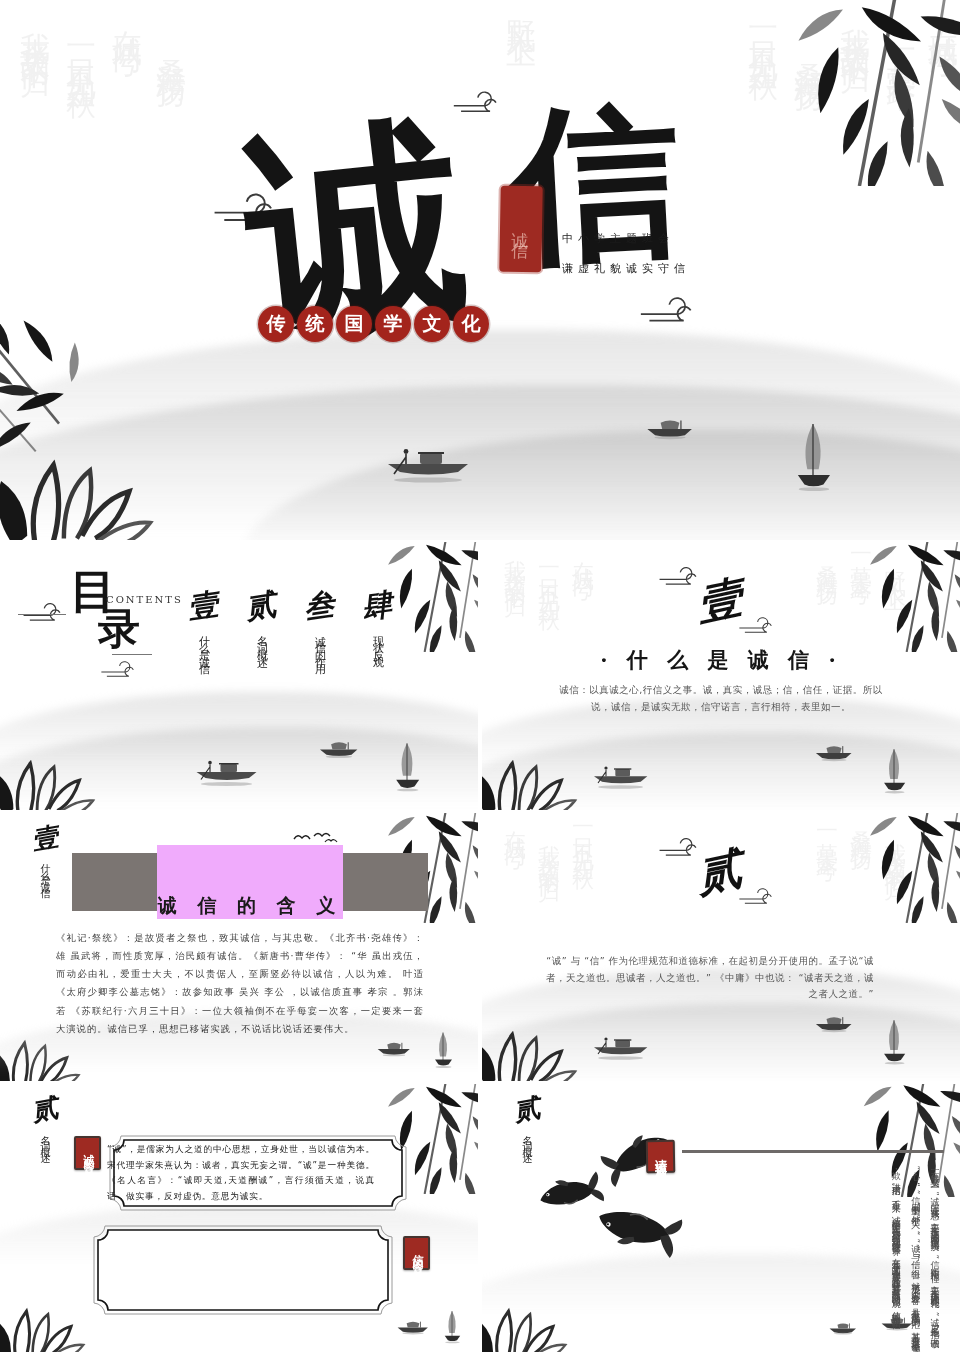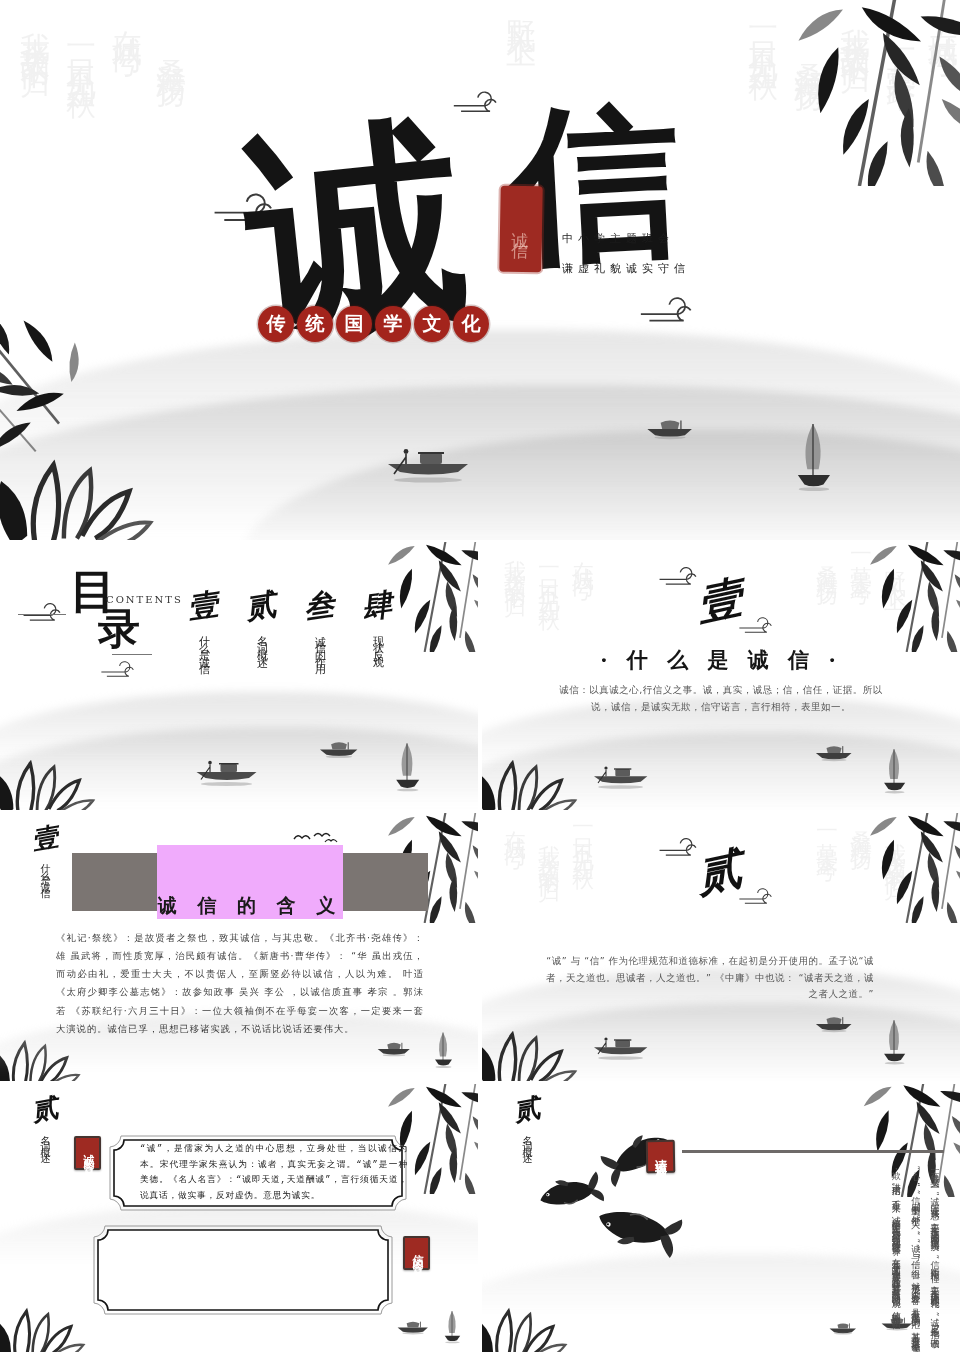--- a/index.html
+++ b/index.html
@@ -375,21 +375,21 @@
       <span class="side-num">贰</span>
       <span class="red-dot"></span>
       <span class="side-label">名词概述</span>
     </div>
 
     <div class="rlabel" style="left:74px;top:52px;">诚的含义</div>
     <svg class="abs" style="left:108px;top:50px;" width="300" height="78">
       <path d="M16 6 H284 A10 10 0 0 0 294 16 V62 A10 10 0 0 0 284 72 H16 A10 10 0 0 0 6 62 V16 A10 10 0 0 0 16 6 Z" fill="#fff" stroke="#141414" stroke-width="1.6"></path>
       <path d="M13 2 H287 A12 12 0 0 0 298 13 V65 A12 12 0 0 0 287 76 H13 A12 12 0 0 0 2 65 V13 A12 12 0 0 0 13 2 Z" fill="none" stroke="#9a9a9a" stroke-width="1"></path>
     </svg>
-    <div class="fbox-text" style="left:140px;top:58px;width:268px;font-family:Liberation Mono, monospace;">“诚”，是儒家为人之道的中心思想，立身处世，当以诚信为本。宋代理学家朱熹认为：诚者，真实无妄之谓。“诚”是一种美德。《名人名言》：“诚即天道,天道酬诚”，言行须循天道，说真话，做实事，反对虚伪。意思为诚实。</div>
+    <div class="fbox-text" style="left:107px;top:58px;width:268px;">“诚”，是儒家为人之道的中心思想，立身处世，当以诚信为本。宋代理学家朱熹认为：诚者，真实无妄之谓。“诚”是一种美德。《名人名言》：“诚即天道,天道酬诚”，言行须循天道，说真话，做实事，反对虚伪。意思为诚实。</div>
 
     <div class="rlabel" style="left:403px;top:152px;">信的含义</div>
     <svg class="abs" style="left:92px;top:140px;" width="302" height="92">
       <path d="M16 6 H286 A10 10 0 0 0 296 16 V76 A10 10 0 0 0 286 86 H16 A10 10 0 0 0 6 76 V16 A10 10 0 0 0 16 6 Z" fill="#fff" stroke="#141414" stroke-width="1.6"></path>
       <path d="M13 2 H289 A12 12 0 0 0 300 13 V79 A12 12 0 0 0 289 90 H13 A12 12 0 0 0 2 79 V13 A12 12 0 0 0 13 2 Z" fill="none" stroke="#9a9a9a" stroke-width="1"></path>
     </svg>
   </div>
 
   <div class="slide" style="left:482px;top:1084px;width:478px;height:268px;">
     <svg class="abs" style="right:-26px;top:-12px;width:180px;height:125px;">

